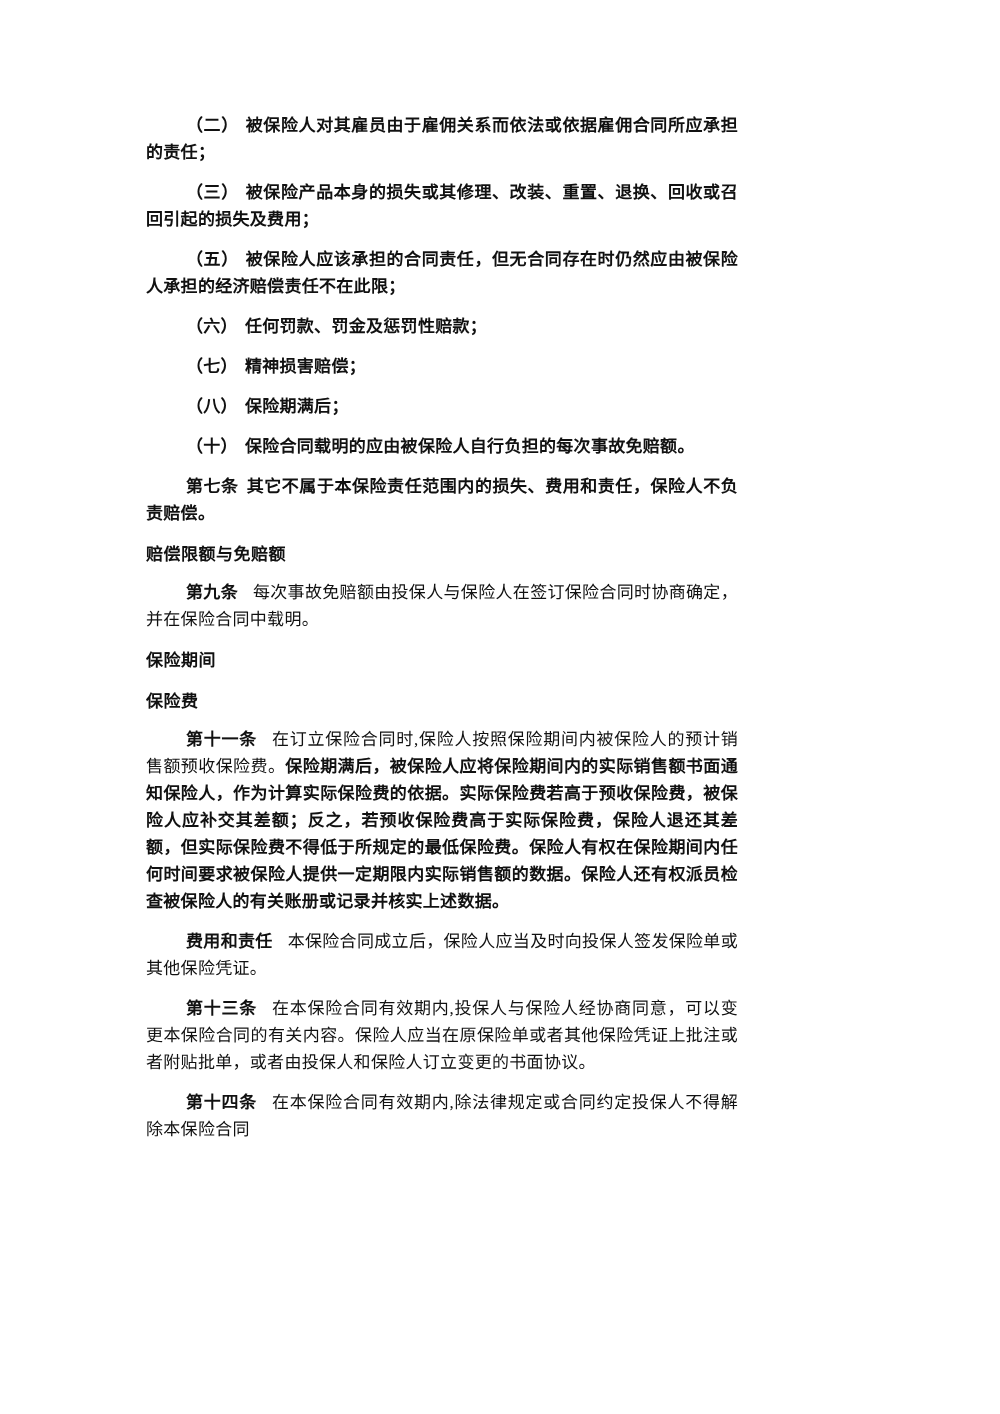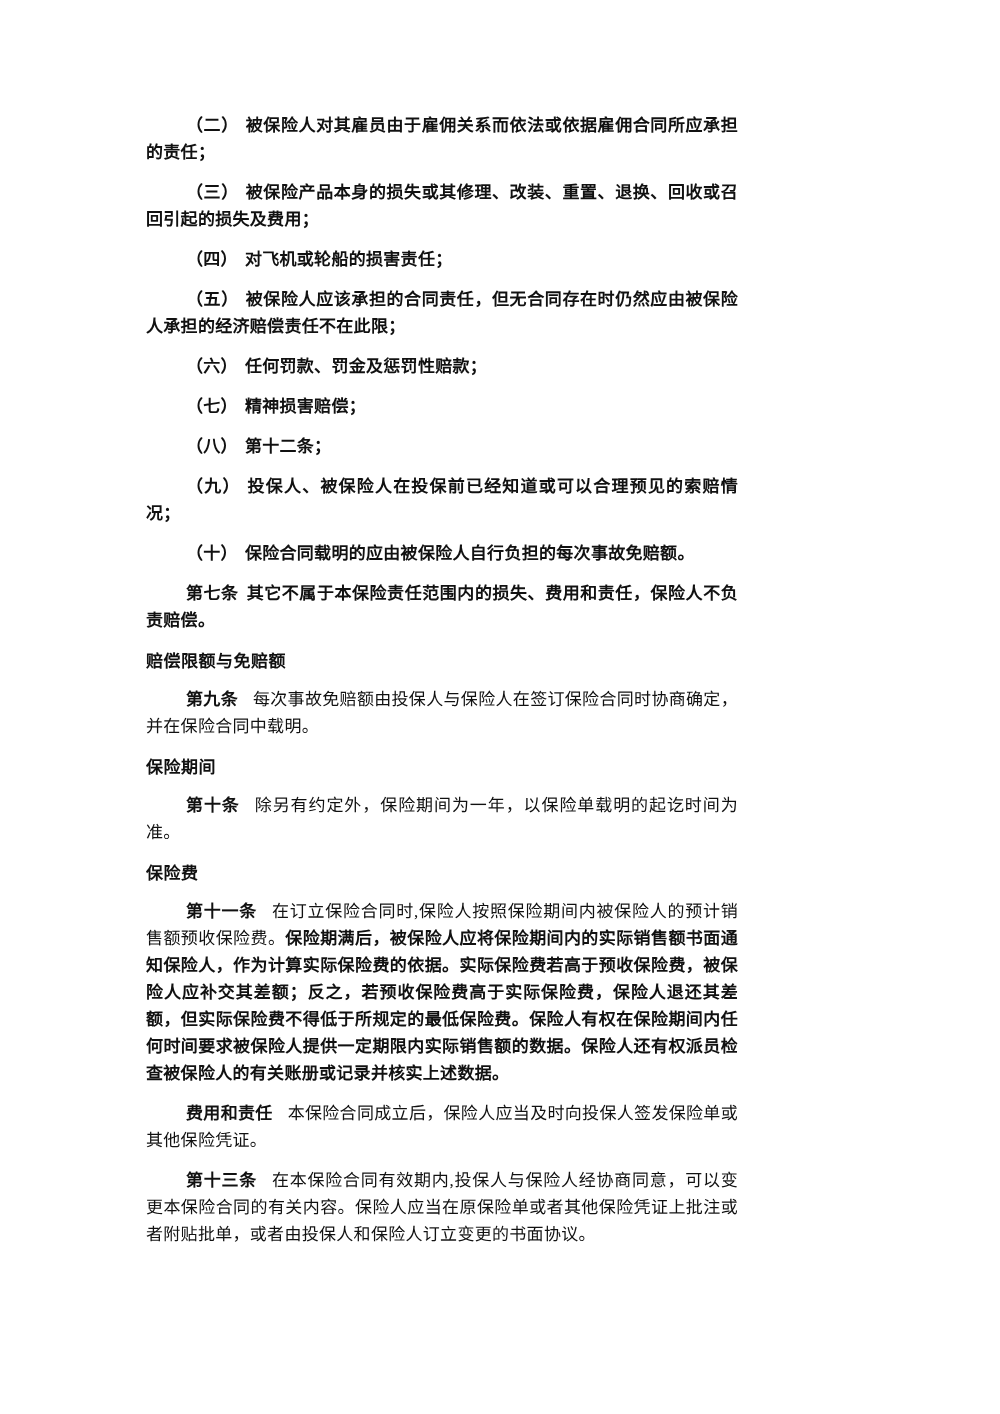--- a/index.html
+++ b/index.html
@@ -46,49 +46,47 @@
 </head>
 <body>
 
 <div class="page">
   <div class="content">
 
     <p class="para bold"><span class="item-label">（二）</span><span>被保险人对其雇员由于雇佣关系而依法或依据雇佣合同所应承担的责任；</span></p>
 
     <p class="para bold"><span class="item-label">（三）</span><span>被保险产品本身的损失或其修理、改装、重置、退换、回收或召回引起的损失及费用；</span></p>
 
-    <p class="para bold"><span class="item-label">（四）</span><span>对飞机或轮船的损害责任；</span></p>
 
     <p class="para bold"><span class="item-label">（五）</span><span>被保险人应该承担的合同责任，但无合同存在时仍然应由被保险人承担的经济赔偿责任不在此限；</span></p>
 
     <p class="para bold"><span class="item-label">（六）</span><span>任何罚款、罚金及惩罚性赔款；</span></p>
 
     <p class="para bold"><span class="item-label">（七）</span><span>精神损害赔偿；</span></p>
 
-    <p class="para bold"><span class="item-label">（八）</span><span>第十二条；</span></p>
+    <p class="para bold"><span class="item-label">（八）</span><span>保险期满后；</span></p>
 
-    <p class="para bold"><span class="item-label">（九）</span><span>投保人、被保险人在投保前已经知道或可以合理预见的索赔情况；</span></p>
 
     <p class="para bold"><span class="item-label">（十）</span><span>保险合同载明的应由被保险人自行负担的每次事故免赔额。</span></p>
 
     <p class="para bold"><span class="article-label-tight">第七条</span><span>其它不属于本保险责任范围内的损失、费用和责任，保险人不负责赔偿。</span></p>
 
     <p class="heading">赔偿限额与免赔额</p>
 
 
     <p class="para"><span class="article-label">第九条</span><span>每次事故免赔额由投保人与保险人在签订保险合同时协商确定，并在保险合同中载明。</span></p>
 
     <p class="heading">保险期间</p>
 
-    <p class="para"><span class="article-label">第十条</span><span>除另有约定外，保险期间为一年，以保险单载明的起讫时间为准。</span></p>
 
     <p class="heading">保险费</p>
 
     <p class="para"><span class="article-label">第十一条</span><span>在订立保险合同时,保险人按照保险期间内被保险人的预计销售额预收保险费。</span><span class="bold">保险期满后，被保险人应将保险期间内的实际销售额书面通知保险人，作为计算实际保险费的依据。实际保险费若高于预收保险费，被保险人应补交其差额；反之，若预收保险费高于实际保险费，保险人退还其差额，但实际保险费不得低于所规定的最低保险费。保险人有权在保险期间内任何时间要求被保险人提供一定期限内实际销售额的数据。保险人还有权派员检查被保险人的有关账册或记录并核实上述数据。</span></p>
 
 
     <p class="para"><span class="article-label">费用和责任</span><span>本保险合同成立后，保险人应当及时向投保人签发保险单或其他保险凭证。</span></p>
 
     <p class="para"><span class="article-label">第十三条</span><span>在本保险合同有效期内,投保人与保险人经协商同意，可以变更本保险合同的有关内容。保险人应当在原保险单或者其他保险凭证上批注或者附贴批单，或者由投保人和保险人订立变更的书面协议。</span></p>
 
+    <p class="para"><span class="article-label">第十四条</span><span>在本保险合同有效期内,除法律规定或合同约定投保人不得解除本保险合同</span></p>
 
   </div>
 </div>
 
 </body></html>

